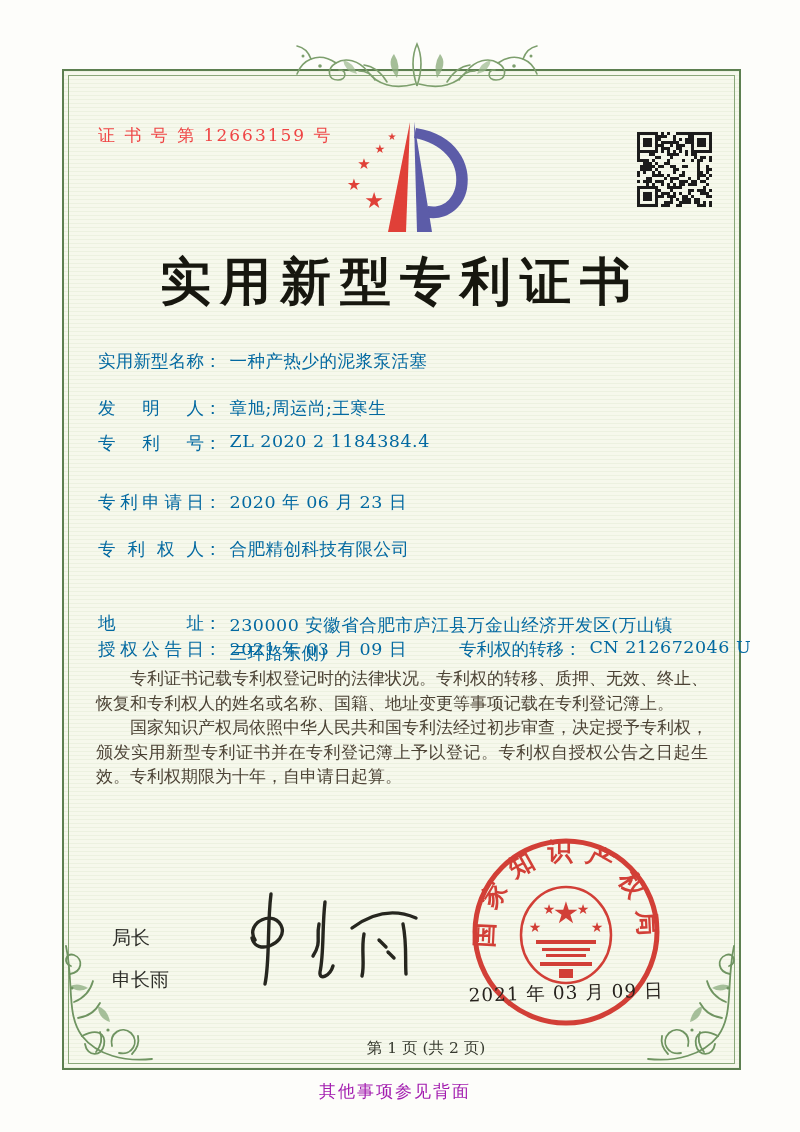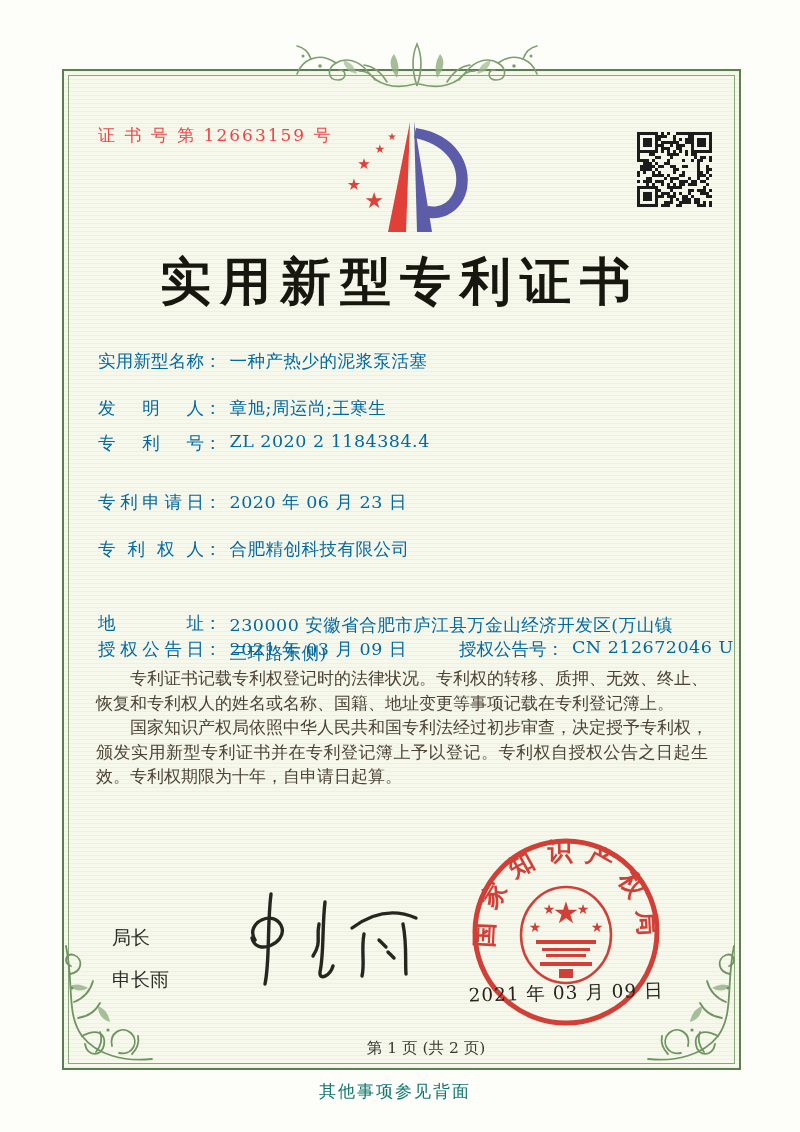--- a/index.html
+++ b/index.html
@@ -41,21 +41,21 @@
     left:96px;top:666px;width:612px;font-size:17px;line-height:24.5px;
     color:#4c4335;text-align:justify;
   }
   .paragraphs p{margin:0;text-indent:2em;}
   .officer{left:112px;top:916px;font-size:19px;color:#2d2d28;
     font-family:"DejaVu Sans","Liberation Sans",sans-serif;line-height:42px;}
   .seal-wrap{left:456px;top:822px;width:220px;height:220px;opacity:.92;}
   .seal-date{left:446px;top:980px;width:240px;text-align:center;
     font-size:18.5px;color:#26221d;letter-spacing:1px;transform:rotate(-1.5deg);}
   .page-info{left:0;top:1038px;width:800px;text-align:center;font-size:15.5px;color:#373a2f;padding-left:26px;}
-  .back-note{left:0;top:1080px;width:790px;text-align:center;font-size:17px;color:#0f766e;letter-spacing:2px;}
+  .back-note{left:0;top:1080px;width:790px;text-align:center;font-size:17px;color:#a21caf;letter-spacing:2px;}
   svg{display:block;}
 </style>
 </head>
 <body>
 
 <div class="scan-edge"></div>
 
 <div class="frame"></div>
 
 <svg class="abs" style="left:287px;top:12px;" width="260" height="80" viewBox="0 0 260 80" xmlns="http://www.w3.org/2000/svg" xmlns:xlink="http://www.w3.org/1999/xlink">
@@ -135,21 +135,21 @@
 <div class="abs field-row" style="top:490px;">
   <span class="flabel">专利申请日</span><span class="fcolon">：</span><span class="fvalue">2020 年 06 月 23 日</span>
 </div>
 <div class="abs field-row" style="top:537px;">
   <span class="flabel">专利权人</span><span class="fcolon">：</span><span class="fvalue">合肥精创科技有限公司</span>
 </div>
 <div class="abs field-row" style="top:584px;margin-top:27px;">
   <span class="flabel">地址</span><span class="fcolon">：</span><span class="fvalue wrap">230000 安徽省合肥市庐江县万金山经济开发区(万山镇三环路东侧)</span>
 </div>
 <div class="abs field-row" style="top:637px;">
-  <span><span class="flabel">授权公告日</span><span class="fcolon">：</span><span class="fvalue">2021 年 03 月 09 日</span></span><span class="row7-pair2"><span class="flabel">授权公告号</span><span class="fcolon">：</span><span class="fvalue">CN 212672046 U</span></span>
+  <span><span class="flabel">授权公告日</span><span class="fcolon">：</span><span class="fvalue">2021 年 03 月 09 日</span></span><span class="row7-pair2"><span class="flabel">专利权的转移</span><span class="fcolon">：</span><span class="fvalue">CN 212672046 U</span></span>
 </div>
 
 <div class="abs paragraphs">
   <p>专利证书记载专利权登记时的法律状况。专利权的转移、质押、无效、终止、恢复和专利权人的姓名或名称、国籍、地址变更等事项记载在专利登记簿上。</p>
   <p>国家知识产权局依照中华人民共和国专利法经过初步审查，决定授予专利权，颁发实用新型专利证书并在专利登记簿上予以登记。专利权自授权公告之日起生效。专利权期限为十年，自申请日起算。</p>
 </div>
 
 <div class="abs officer">
   <div>局长</div>
   <div>申长雨</div>

